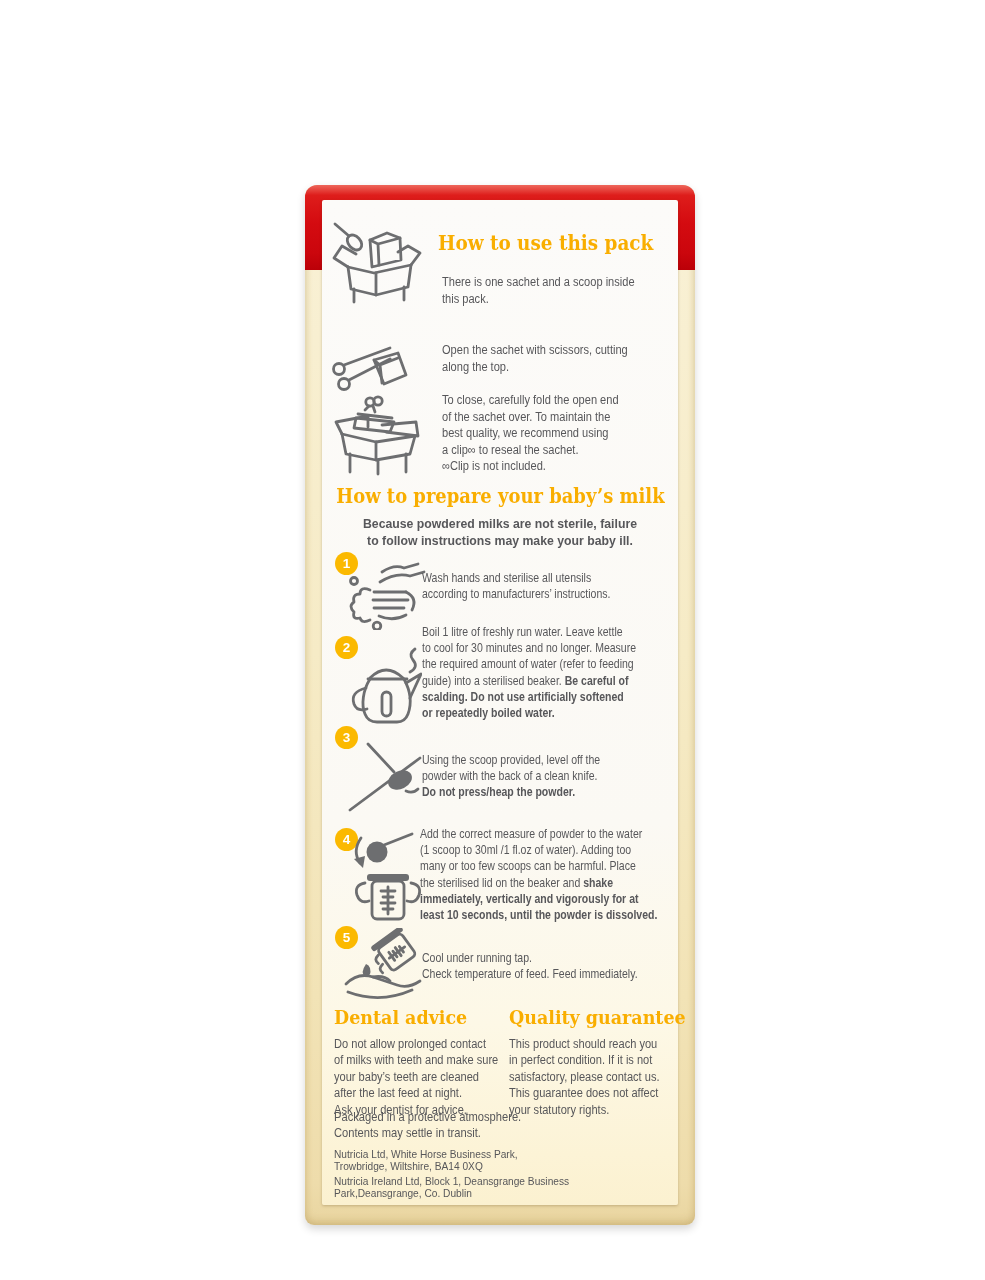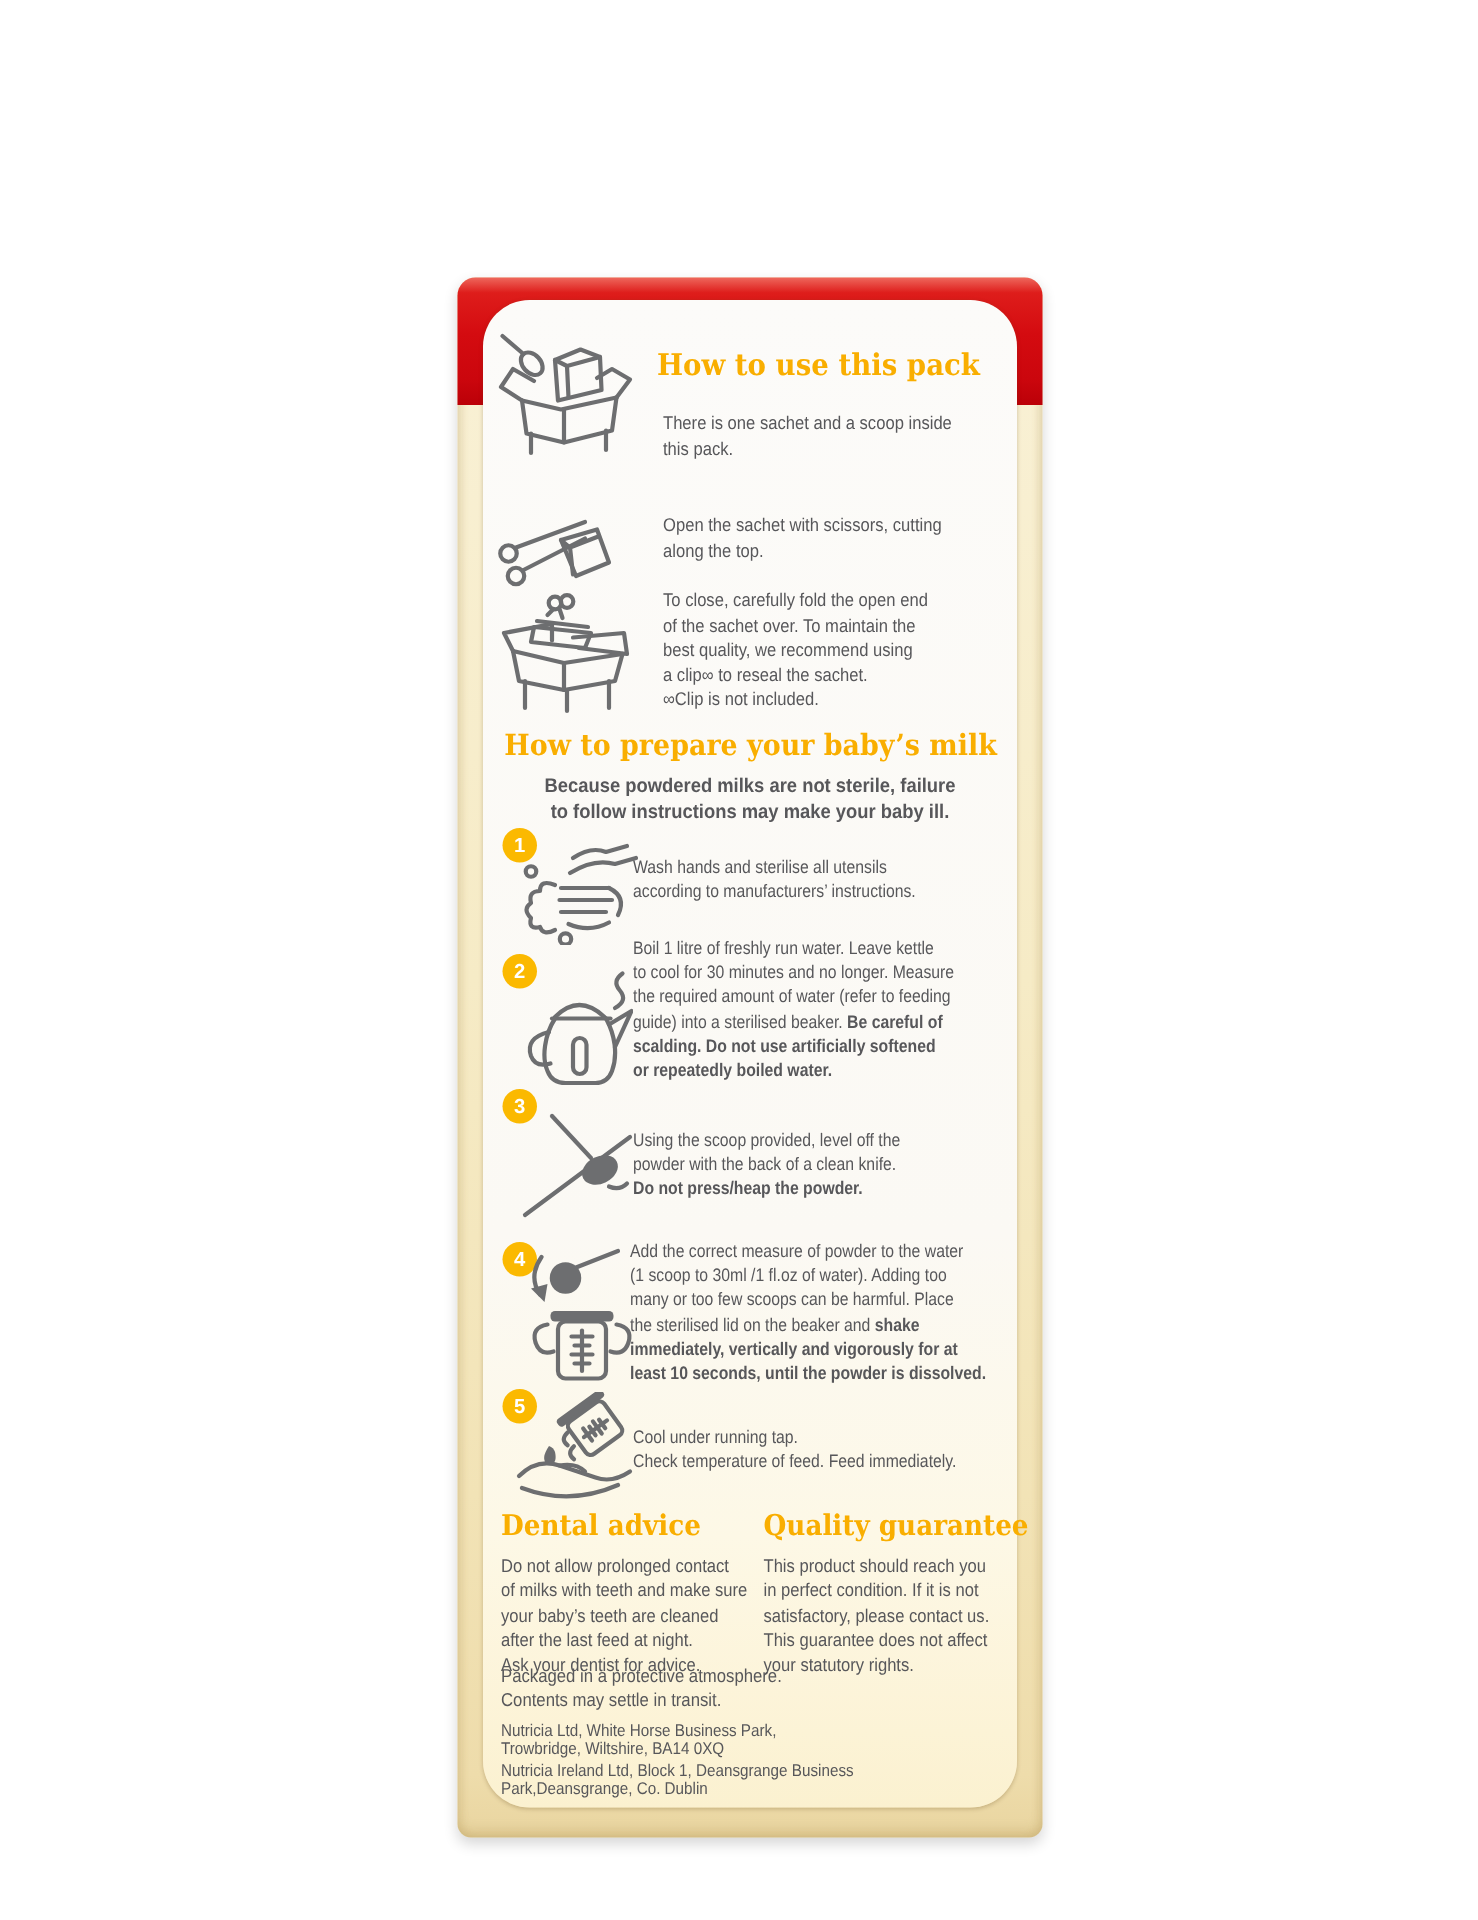--- a/index.html
+++ b/index.html
@@ -7,21 +7,21 @@
   .page { position:relative; width:985px; height:1280px; background:#ffffff; overflow:hidden; }
 
   .pack { position:absolute; left:305px; top:185px; width:390px; height:1040px;
           background:linear-gradient(180deg,#f9f1d6 0%, #f6ebc6 45%, #f2e3b6 78%, #eedcab 96%, #e9d5a0 100%);
           border-radius:12px 12px 9px 9px;
           box-shadow:0 4px 9px rgba(0,0,0,.16), inset 0 -5px 7px rgba(168,138,70,.22), inset 3px 0 5px rgba(170,140,75,.14), inset -3px 0 5px rgba(170,140,75,.14); }
 
   .red-band { position:absolute; left:0; top:0; width:100%; height:85px; border-radius:12px 12px 0 0;
           background:linear-gradient(180deg,#ee675c 0%, #de1d1b 12%, #d40b10 45%, #cb060d 80%, #bb0008 100%); }
 
-  .panel { position:absolute; left:17px; top:15px; width:356px; height:1005px; border-radius:31px;
+  .panel { position:absolute; left:17px; top:15px; width:356px; height:1005px; border-radius:2px;
           background:linear-gradient(180deg,#fcfbf9 0%, #fbf9f4 62%, #fdf8e6 82%, #fcf3d6 95%, #fbf1d0 100%);
           box-shadow:0 1px 3px rgba(90,60,20,.28); }
 
   .gold-h { font-family:"DejaVu Serif", serif; font-weight:bold; color:#f9ae00;
             transform:scaleX(.92); transform-origin:0 50%; white-space:nowrap; }
   .gold-h.center { transform-origin:50% 50%; text-align:center; left:0; width:100%; }
 
   .txt { color:#57575a; white-space:pre-line; }
   .cond { transform:scaleX(.9); transform-origin:0 0; }
   .cond87 { transform:scaleX(.87); transform-origin:0 0; }

